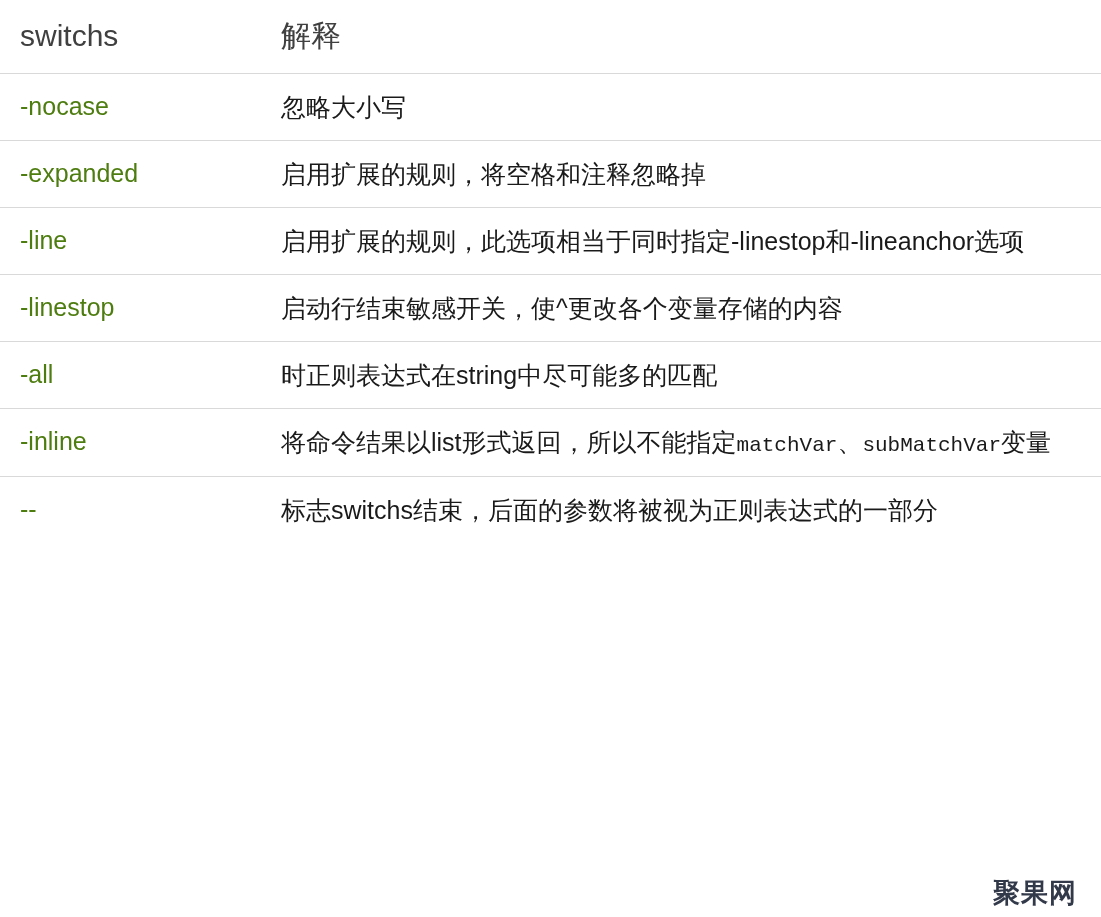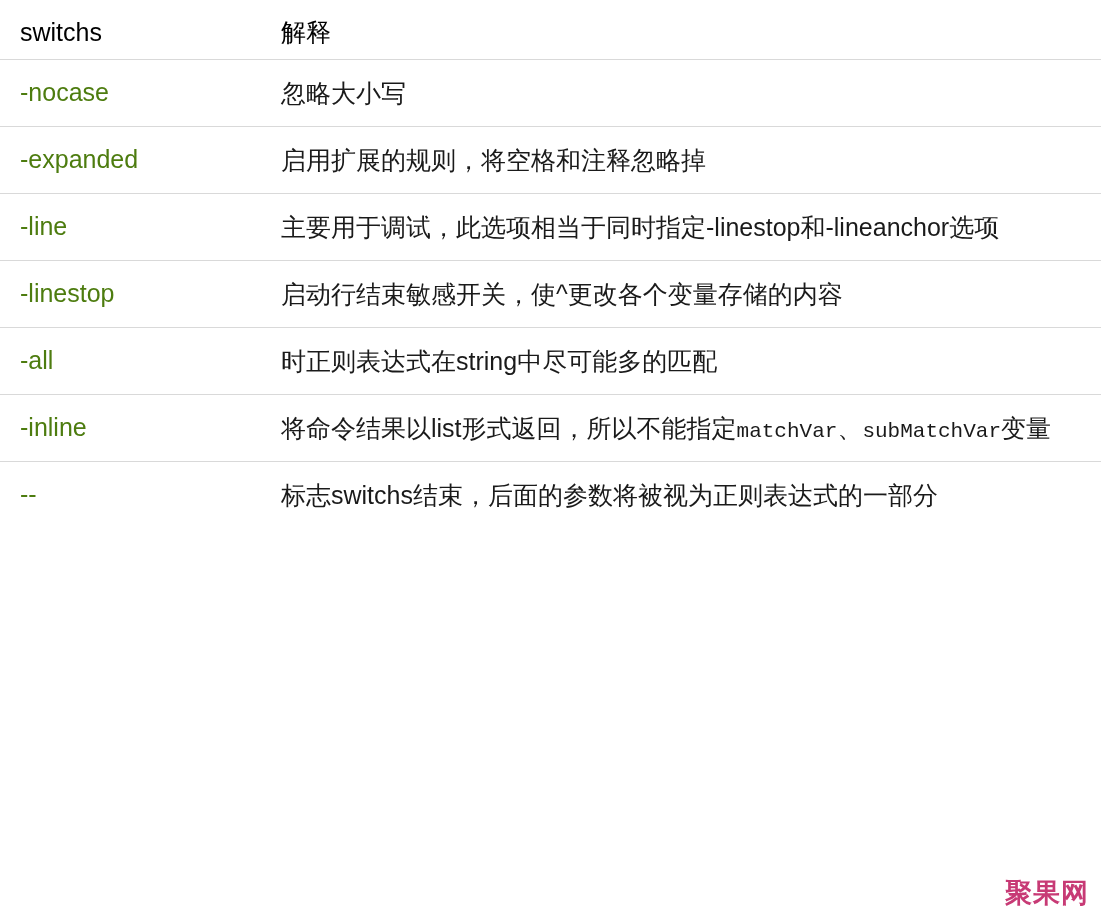--- a/index.html
+++ b/index.html
@@ -25,25 +25,25 @@
 
   table.switch-table th,
   table.switch-table td {
     border-bottom: 1px solid #d9d9d9;
     vertical-align: top;
     padding: 14px 14px 14px 20px;
     text-align: left;
     font-weight: normal;
   }
   table.switch-table thead th {
-    color: #000000;
-    font-size: 25px;
+    color: #404040;
+    font-size: 30px;
     line-height: 1.3;
     padding-top: 16px;
-    padding-bottom: 10px;
+    padding-bottom: 18px;
   }
   table.switch-table thead th.desc-head {
     padding-left: 24px;
   }
   table.switch-table tbody td.sw {
     font-size: 25px;
     line-height: 1.45;
     color: #4d7c0f;
     white-space: nowrap;
   }
@@ -56,25 +56,25 @@
   }
   table.switch-table tbody tr:last-child td {
     border-bottom: none;
   }
   .mono {
     font-family: "Liberation Mono", "DejaVu Sans Mono", monospace;
     font-size: 21px;
   }
   .watermark {
     position: absolute;
-    right: 12px;
+    right: 24px;
     bottom: 6px;
     font-size: 27px;
     font-weight: bold;
-    color: #be185d;
+    color: #0f172a;
     letter-spacing: 1px;
     opacity: 0.85;
     font-family: "Liberation Sans", sans-serif;
   }
 </style>
 </head>
 <body>
 
 <table class="switch-table">
   <colgroup>
@@ -91,21 +91,21 @@
     <tr>
       <td class="sw">-nocase</td>
       <td class="desc">忽略大小写</td>
     </tr>
     <tr>
       <td class="sw">-expanded</td>
       <td class="desc">启用扩展的规则，将空格和注释忽略掉</td>
     </tr>
     <tr>
       <td class="sw">-line</td>
-      <td class="desc">主要用于调试，此选项相当于同时指定-linestop和-lineanchor选项</td>
+      <td class="desc">启用扩展的规则，此选项相当于同时指定-linestop和-lineanchor选项</td>
     </tr>
     <tr>
       <td class="sw">-linestop</td>
       <td class="desc">启动行结束敏感开关，使^更改各个变量存储的内容</td>
     </tr>
     <tr>
       <td class="sw">-all</td>
       <td class="desc">时正则表达式在string中尽可能多的匹配</td>
     </tr>
     <tr>

